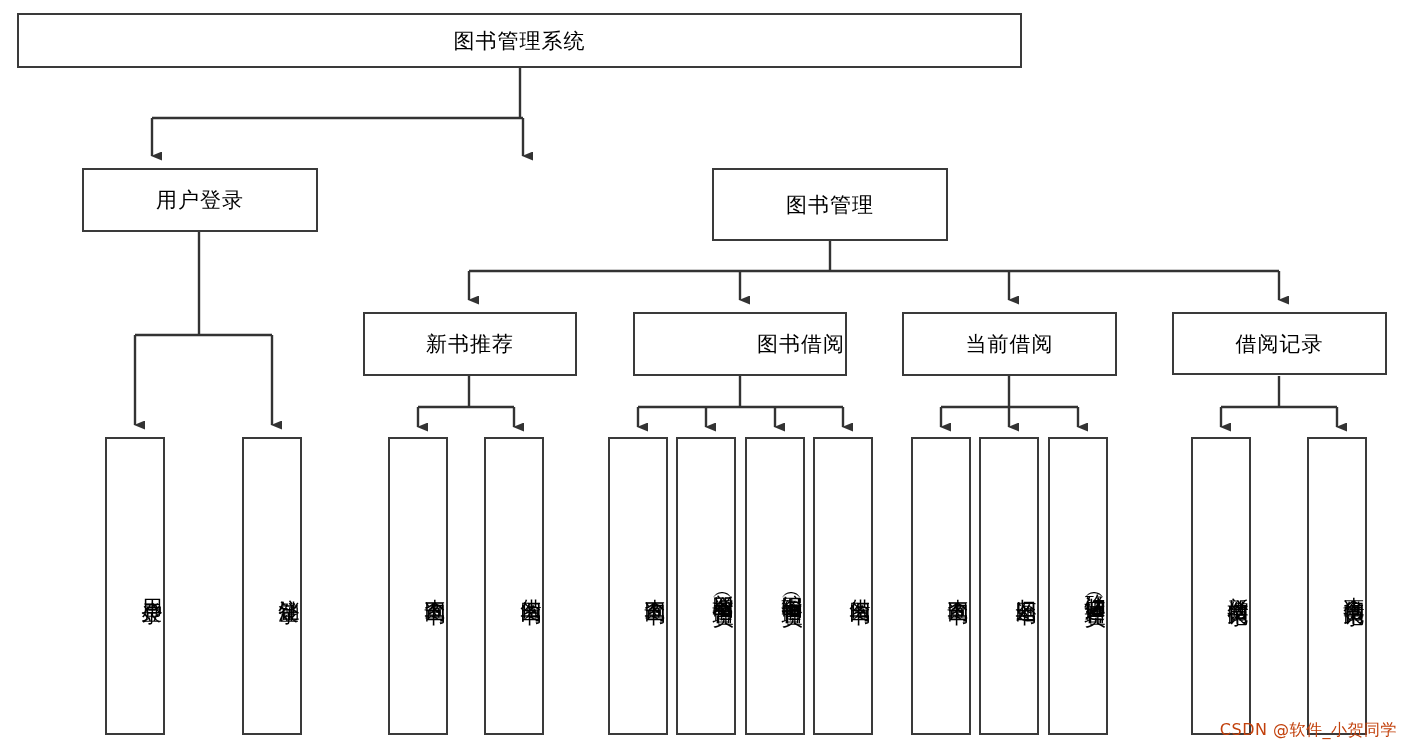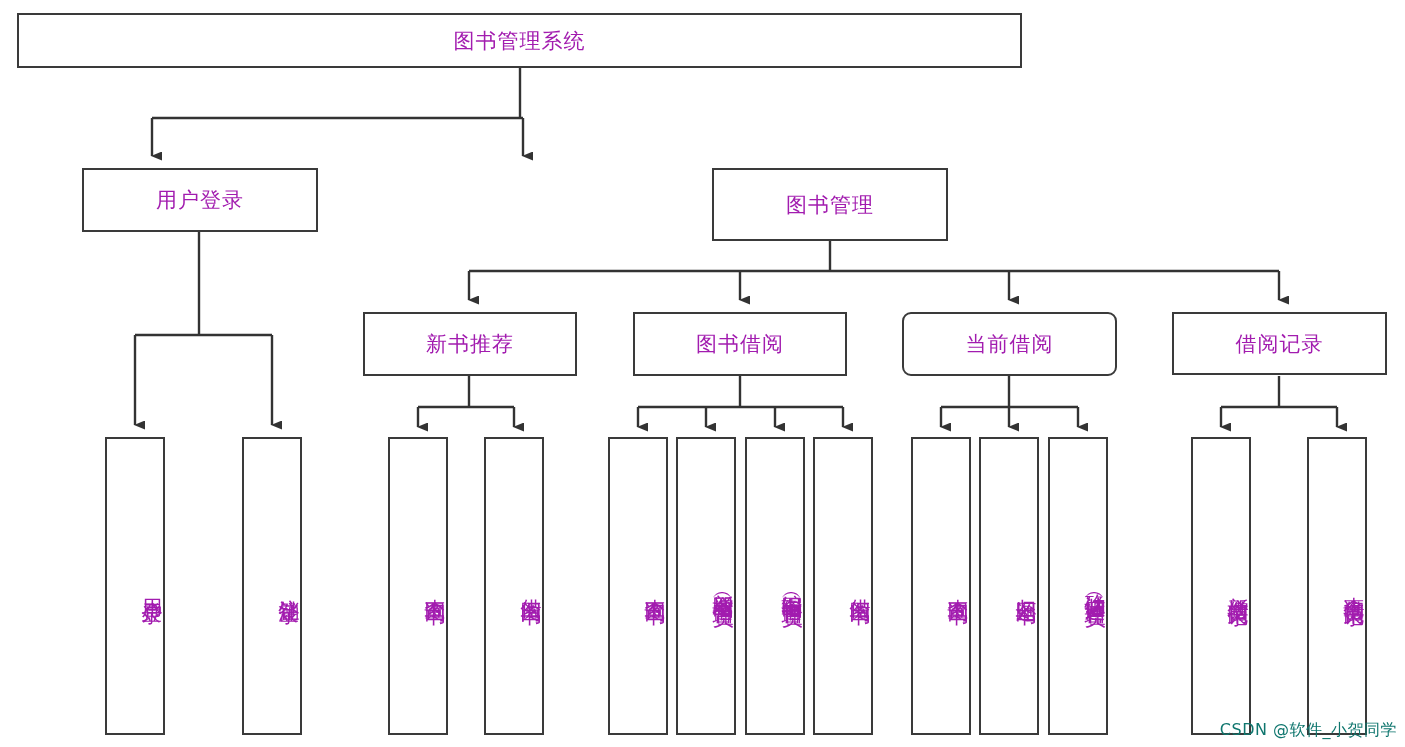--- a/index.html
+++ b/index.html
@@ -26,21 +26,21 @@
     height: 747px;
   }
   .node {
     position: absolute;
     box-sizing: border-box;
     border: 2px solid #3a3a3a;
     background: #ffffff;
     display: flex;
     align-items: center;
     justify-content: center;
-    color: #a21caf;
+    color: #000000;
   }
   .node.horizontal {
     font-size: 21px;
     letter-spacing: 1px;
   }
   .node.vertical {
     writing-mode: vertical-rl;
     text-orientation: upright;
     font-size: 21px;
     line-height: 1.08;
@@ -57,21 +57,21 @@
     max-height: 100%;
   }
   .node-label {
     display: block;
   }
   #watermark {
     position: absolute;
     right: 8px;
     bottom: 6px;
     font-size: 16px;
-    color: #0f766e;
+    color: #c2410c;
     letter-spacing: 0.5px;
     white-space: nowrap;
   }
 </style>
 </head>
 <body>
 
 <div id="diagram-root">
 
   <svg id="diagram-svg" viewBox="0 0 1405 747" xmlns="http://www.w3.org/2000/svg">
@@ -131,24 +131,24 @@
   <div class="node horizontal" style="left:82px; top:168px; width:236px; height:64px;">
     <span class="node-label">用户登录</span>
   </div>
   <div class="node horizontal" style="left:712px; top:168px; width:236px; height:73px;">
     <span class="node-label">图书管理</span>
   </div>
 
   <div class="node horizontal" style="left:363px; top:312px; width:214px; height:64px;">
     <span class="node-label">新书推荐</span>
   </div>
-  <div class="node horizontal" style="left:633px; top:312px; width:214px; height:64px;">
+  <div class="node horizontal" style="left:633px; top:312px; width:214px; height:64px;justify-content:flex-end;">
     <span class="node-label">图书借阅</span>
   </div>
-  <div class="node horizontal" style="left:902px; top:312px; width:215px; height:64px;border-radius:9px;">
+  <div class="node horizontal" style="left:902px; top:312px; width:215px; height:64px;">
     <span class="node-label">当前借阅</span>
   </div>
   <div class="node horizontal" style="left:1172px; top:312px; width:215px; height:63px;">
     <span class="node-label">借阅记录</span>
   </div>
 
   <div class="node vertical" style="left:105px; top:437px; width:60px; height:298px;">
     <span class="node-label">用户登录</span>
   </div>
   <div class="node vertical" style="left:242px; top:437px; width:60px; height:298px;">

